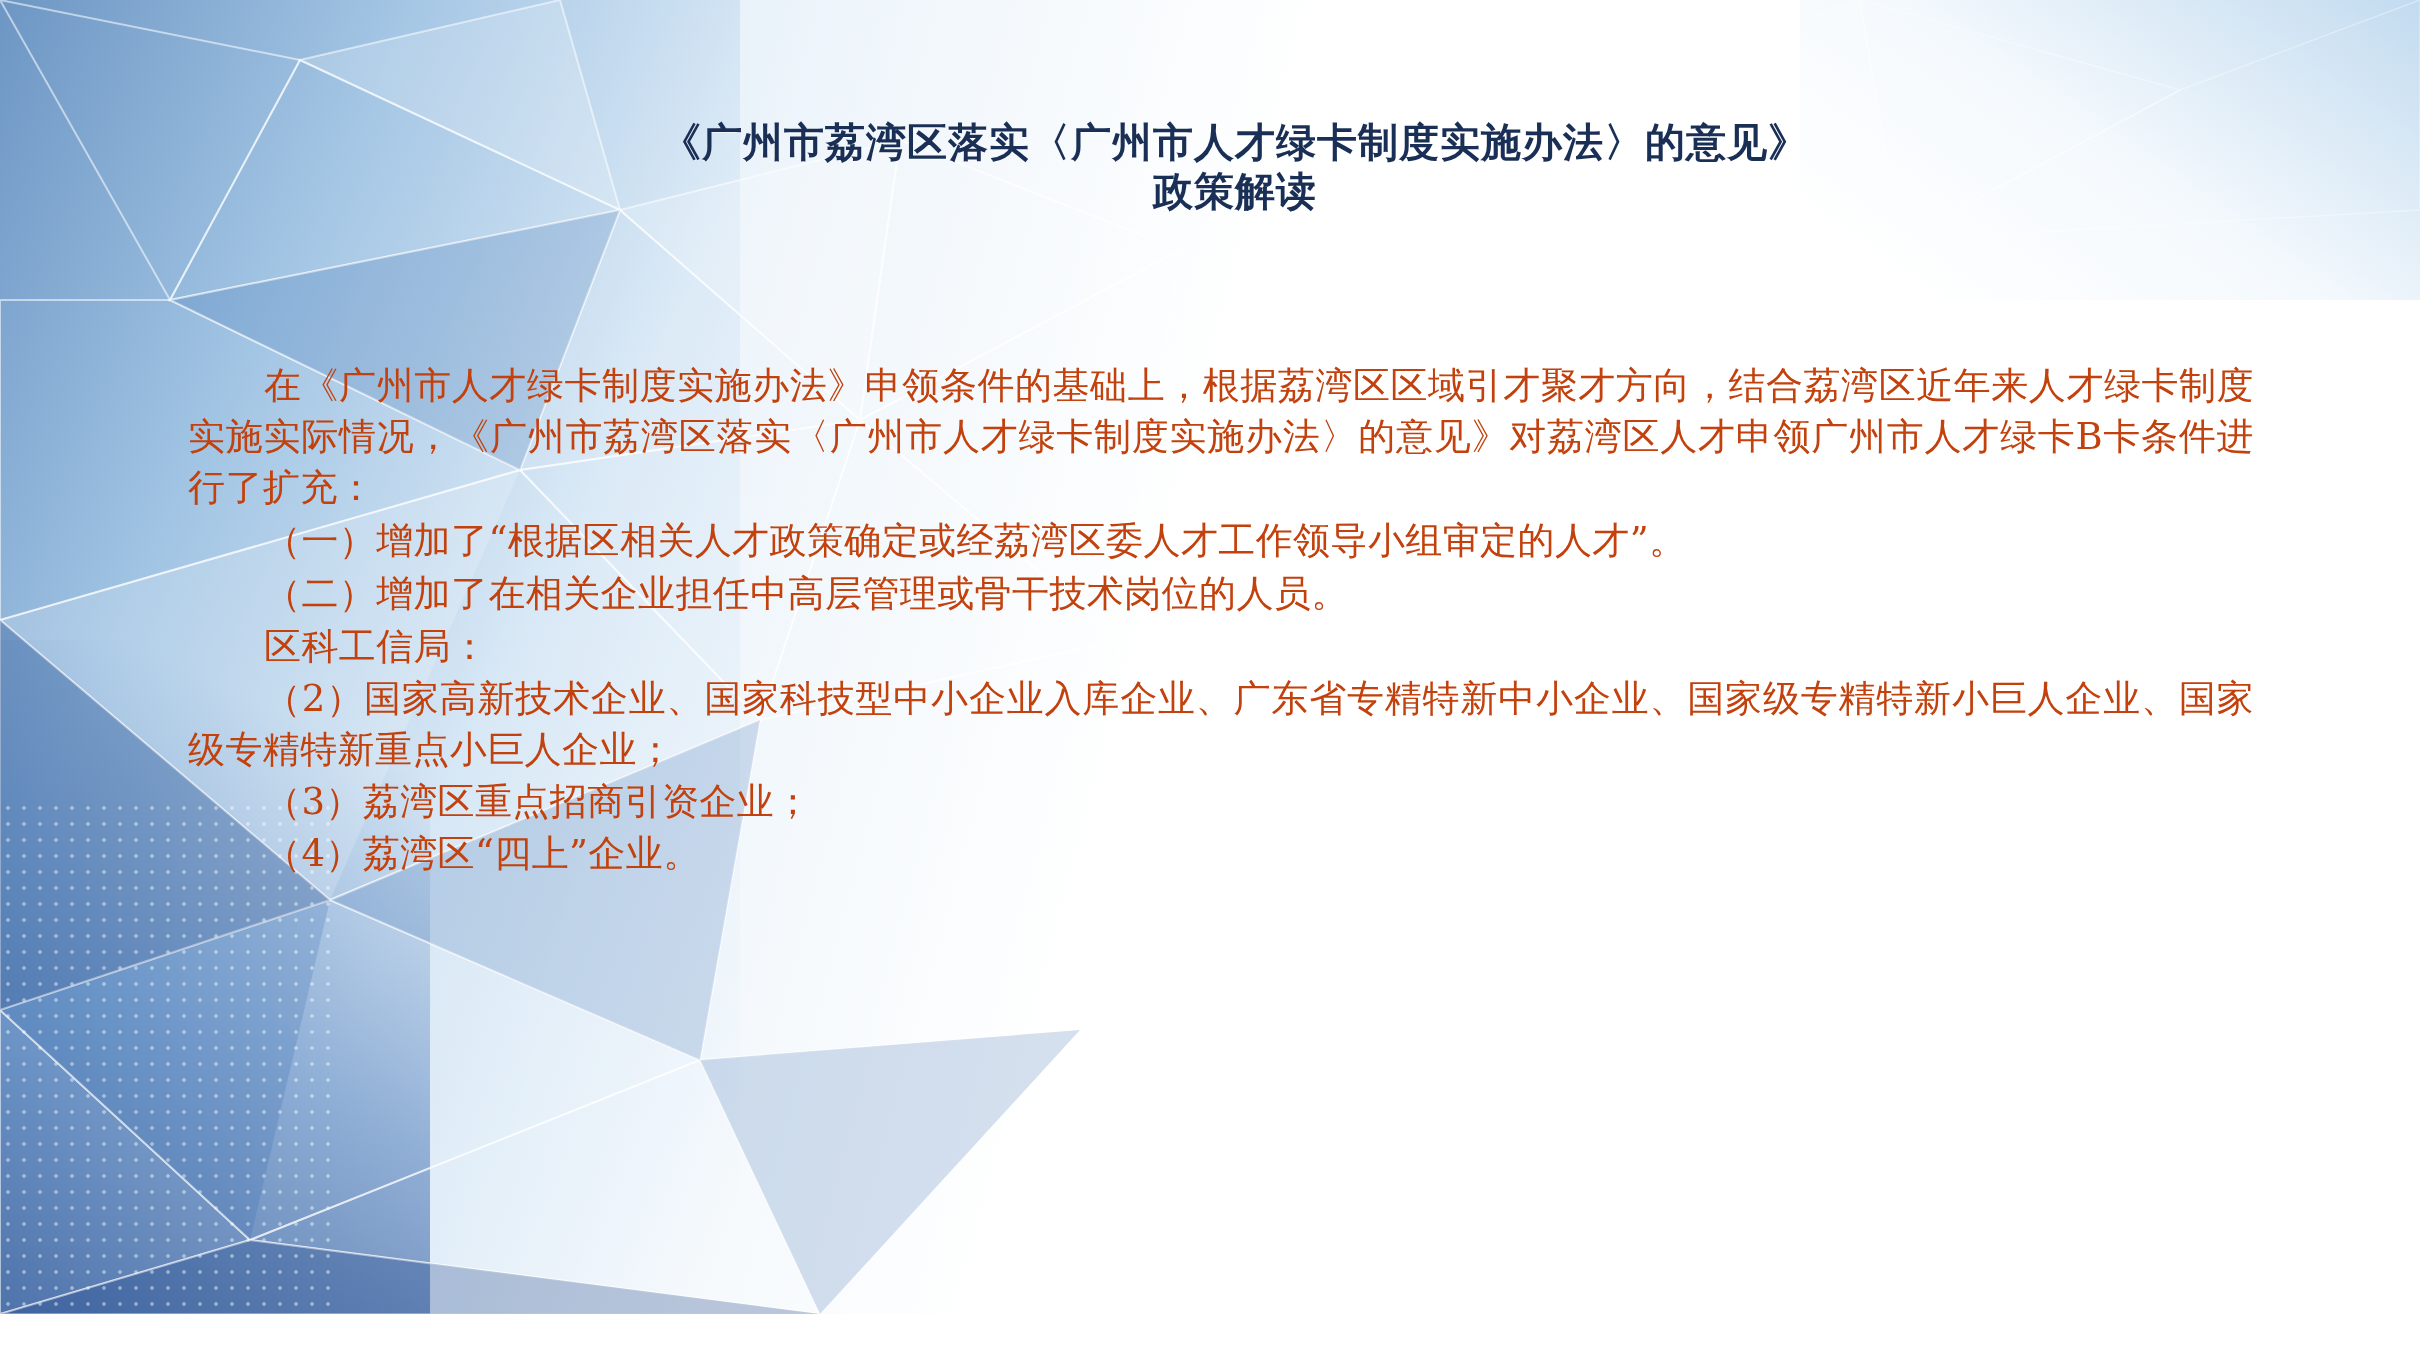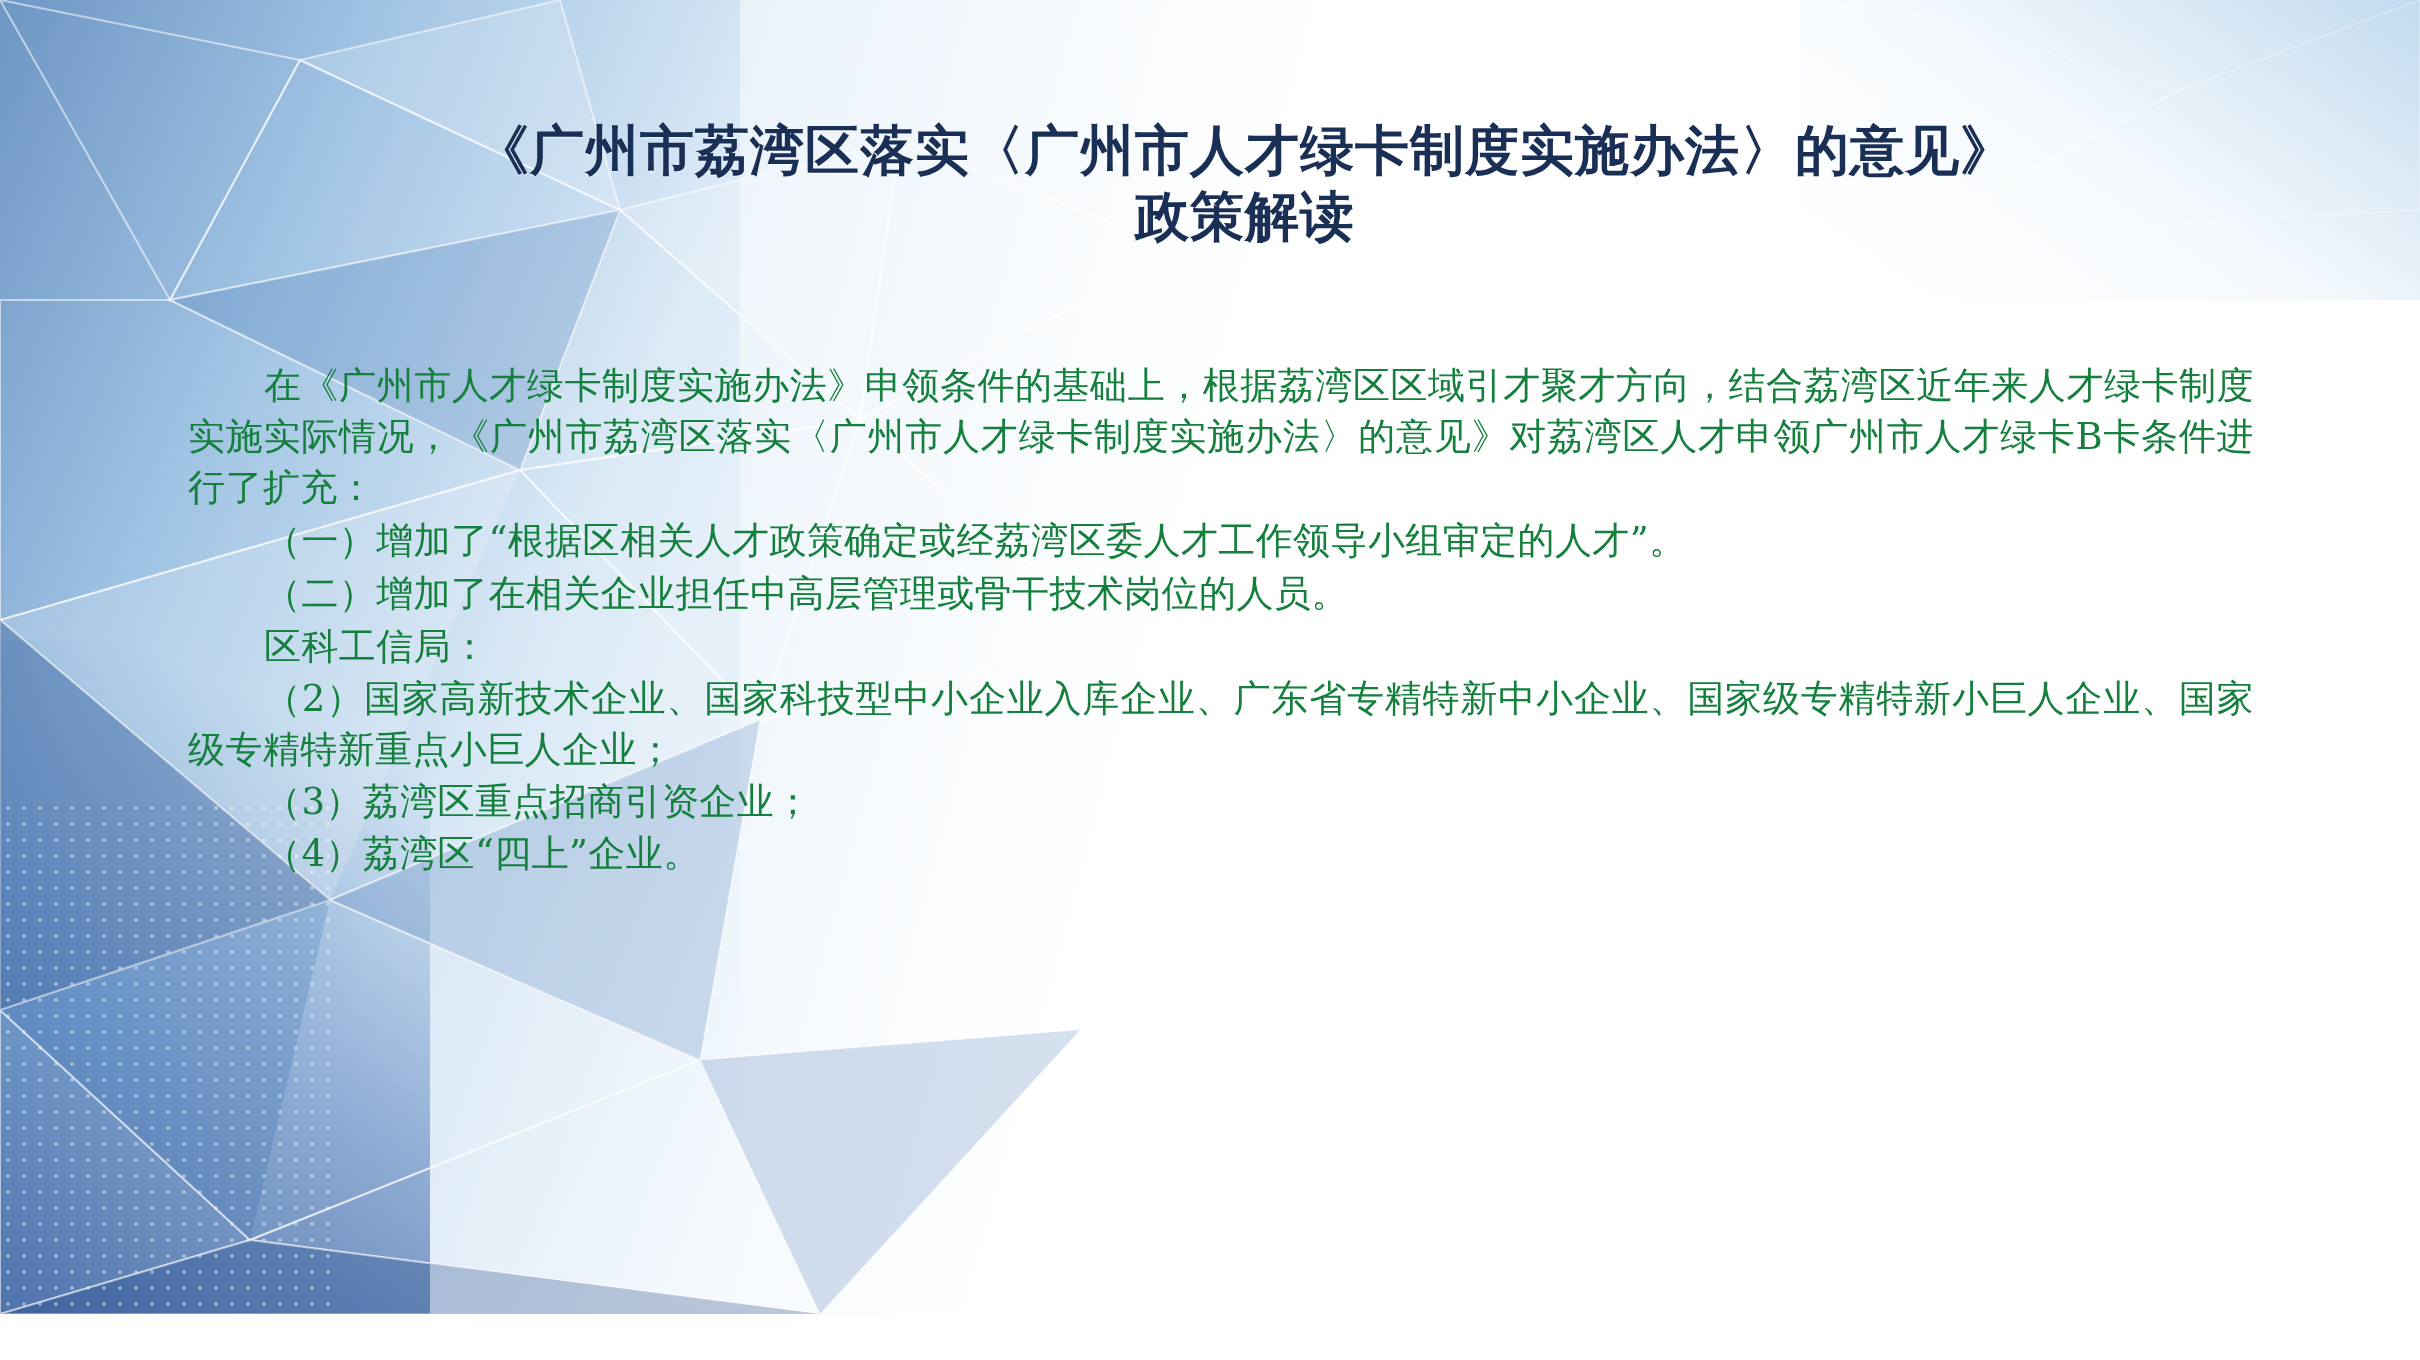--- a/index.html
+++ b/index.html
@@ -77,42 +77,42 @@
 
   
   .content {
     position: absolute;
     left: 0; top: 0;
     width: 2420px; height: 1360px;
   }
 
   .title-block {
     position: absolute;
-    left: 220px;
+    left: 210px;
     top: 118px;
     width: 2050px;
     text-align: center;
     color: #1a2f55;
     font-family: "DejaVu Serif", serif;
     font-weight: bold;
-    font-size: 54px;
+    font-size: 40px;
     line-height: 1.22;
     letter-spacing: 1px;
     text-shadow: 0 1px 0 rgba(255,255,255,0.6);
   }
   .title-line-2 {
     display: block;
   }
 
   .body-block {
     position: absolute;
     left: 188px;
     top: 360px;
     width: 2066px;
-    color: #15803d;
+    color: #c2410c;
     font-family: "DejaVu Serif", serif;
     font-size: 37px;
     line-height: 1.38;
     letter-spacing: 0.4px;
   }
   .para {
     margin: 0 0 2px 0;
     text-align: justify;
     text-justify: inter-character;
   }

